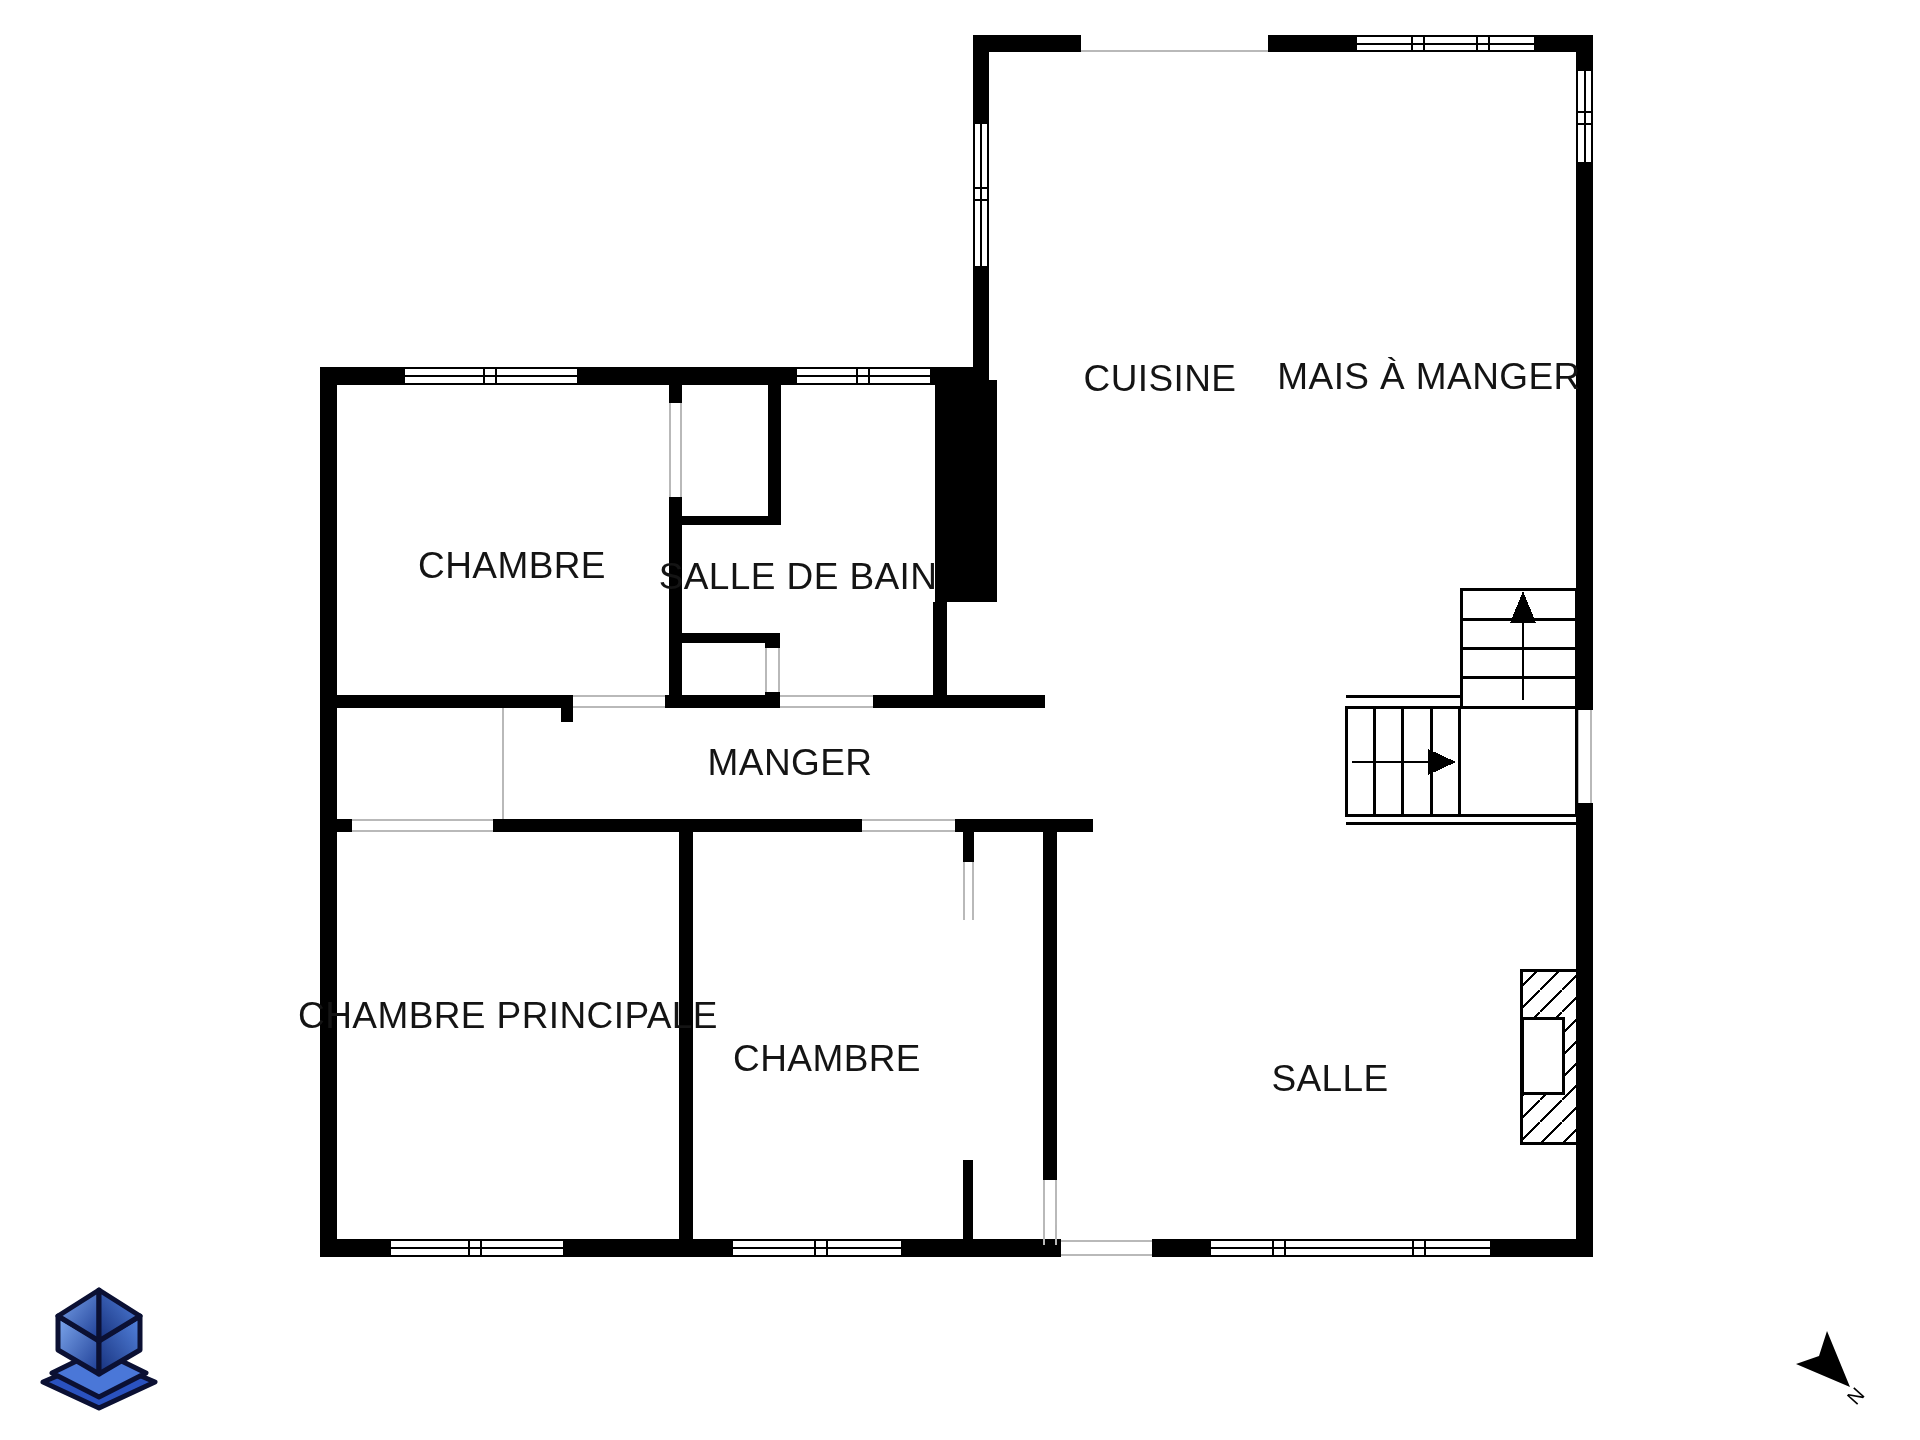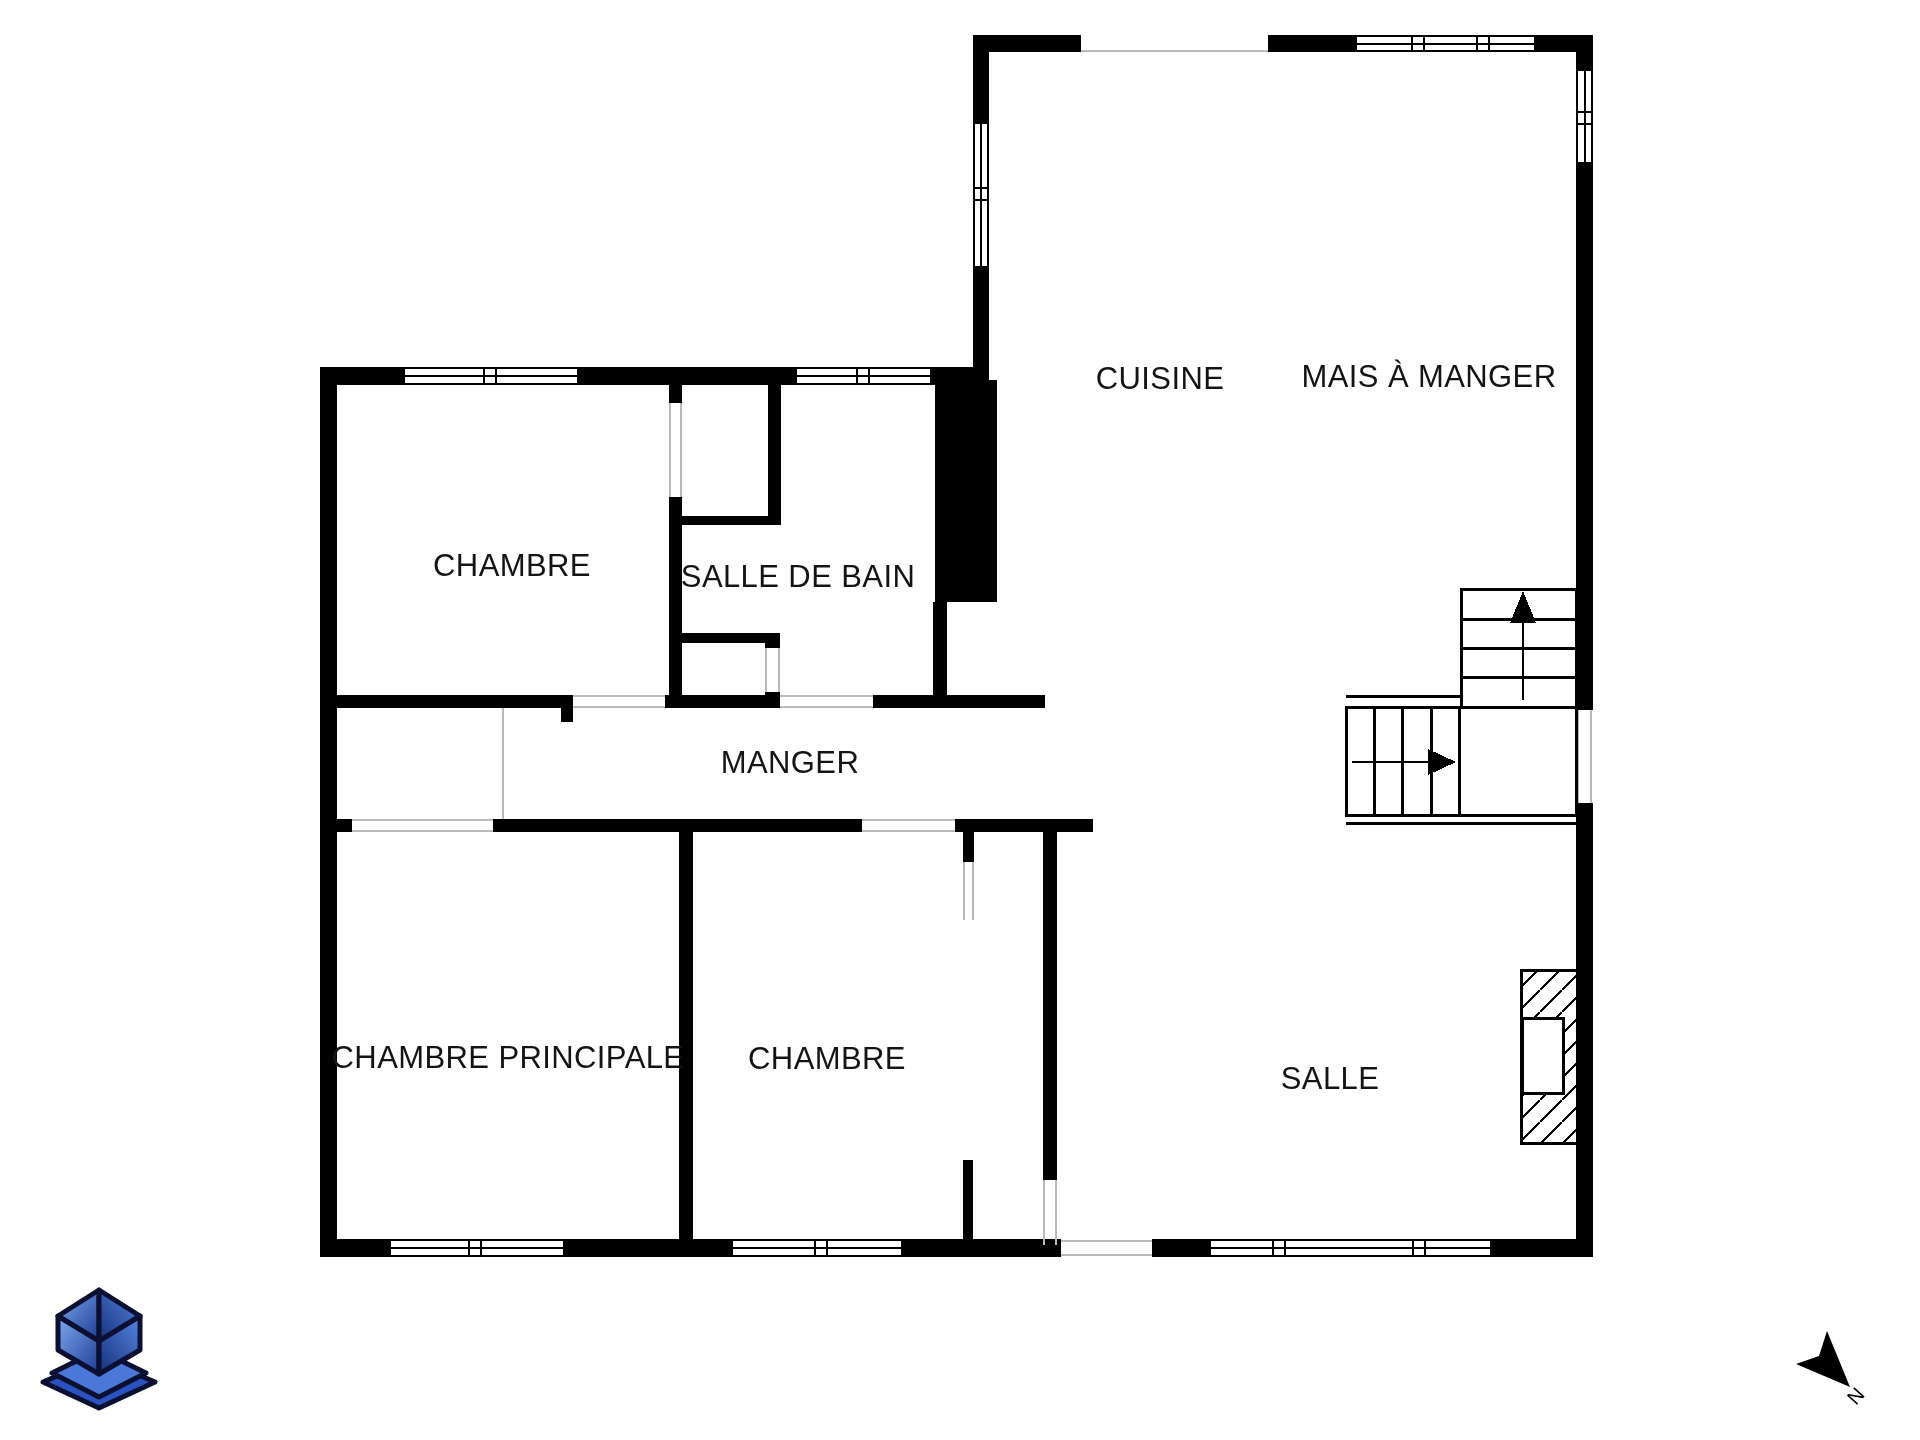--- a/index.html
+++ b/index.html
@@ -16,21 +16,21 @@
   .win rect{fill:#ffffff;stroke:var(--walls);stroke-width:2;}
   .win line{stroke:var(--walls);stroke-width:2;}
   .openline{stroke:var(--opening-line);stroke-width:2;fill:none;}
   .stair{stroke:var(--walls);stroke-width:3;fill:none;}
   .stair-fill{fill:#ffffff;stroke:var(--walls);stroke-width:3;}
   .arrowline{stroke:var(--walls);stroke-width:2.5;fill:none;}
   .arrowhead{fill:var(--walls);}
   .room-label{
     position:absolute;
     transform:translate(-50%,-50%);
-    font-size:31px;
+    font-size:37px;
     letter-spacing:0.4px;
     color:var(--label-color);
     white-space:nowrap;
   }
   .disclaimer{
     position:absolute;
     left:0; right:0;
     top:1394px;
     text-align:center;
     font-size:17px;
@@ -212,21 +212,21 @@
       <rect x="1521" y="970" width="61" height="173" fill="url(#hatch)" stroke="#000" stroke-width="3"></rect>
       <rect x="1522" y="1018" width="41" height="75" fill="#ffffff" stroke="#000" stroke-width="3"></rect>
     </g>
   </svg>
 
   <div class="room-label" style="left:1160px;top:379px">CUISINE</div>
   <div class="room-label" style="left:1429px;top:377px">MAIS À MANGER</div>
   <div class="room-label" style="left:512px;top:566px">CHAMBRE</div>
   <div class="room-label" style="left:798px;top:577px">SALLE DE BAIN</div>
   <div class="room-label" style="left:790px;top:763px">MANGER</div>
-  <div class="room-label" style="left:508px;top:1058px">CHAMBRE PRINCIPALE</div>
+  <div class="room-label" style="left:508px;top:1016px">CHAMBRE PRINCIPALE</div>
   <div class="room-label" style="left:827px;top:1059px">CHAMBRE</div>
   <div class="room-label" style="left:1330px;top:1079px">SALLE</div>
 
   <div class="logo-wrap">
     <svg viewBox="40 1282 130 140" width="130" height="140">
 
       <polygon points="99,1358 155,1382 99,1408 43,1382" fill="#2a52c0" stroke="#0b1033" stroke-width="5" stroke-linejoin="round"></polygon>
       <polygon points="99,1350 146,1373 99,1397 52,1373" fill="#4a77d8" stroke="#0b1033" stroke-width="5" stroke-linejoin="round"></polygon>
 
       <polygon points="58,1316 99,1340 99,1374 58,1350" fill="url(#logoFace)" stroke="#0b1033" stroke-width="5" stroke-linejoin="round"></polygon>

